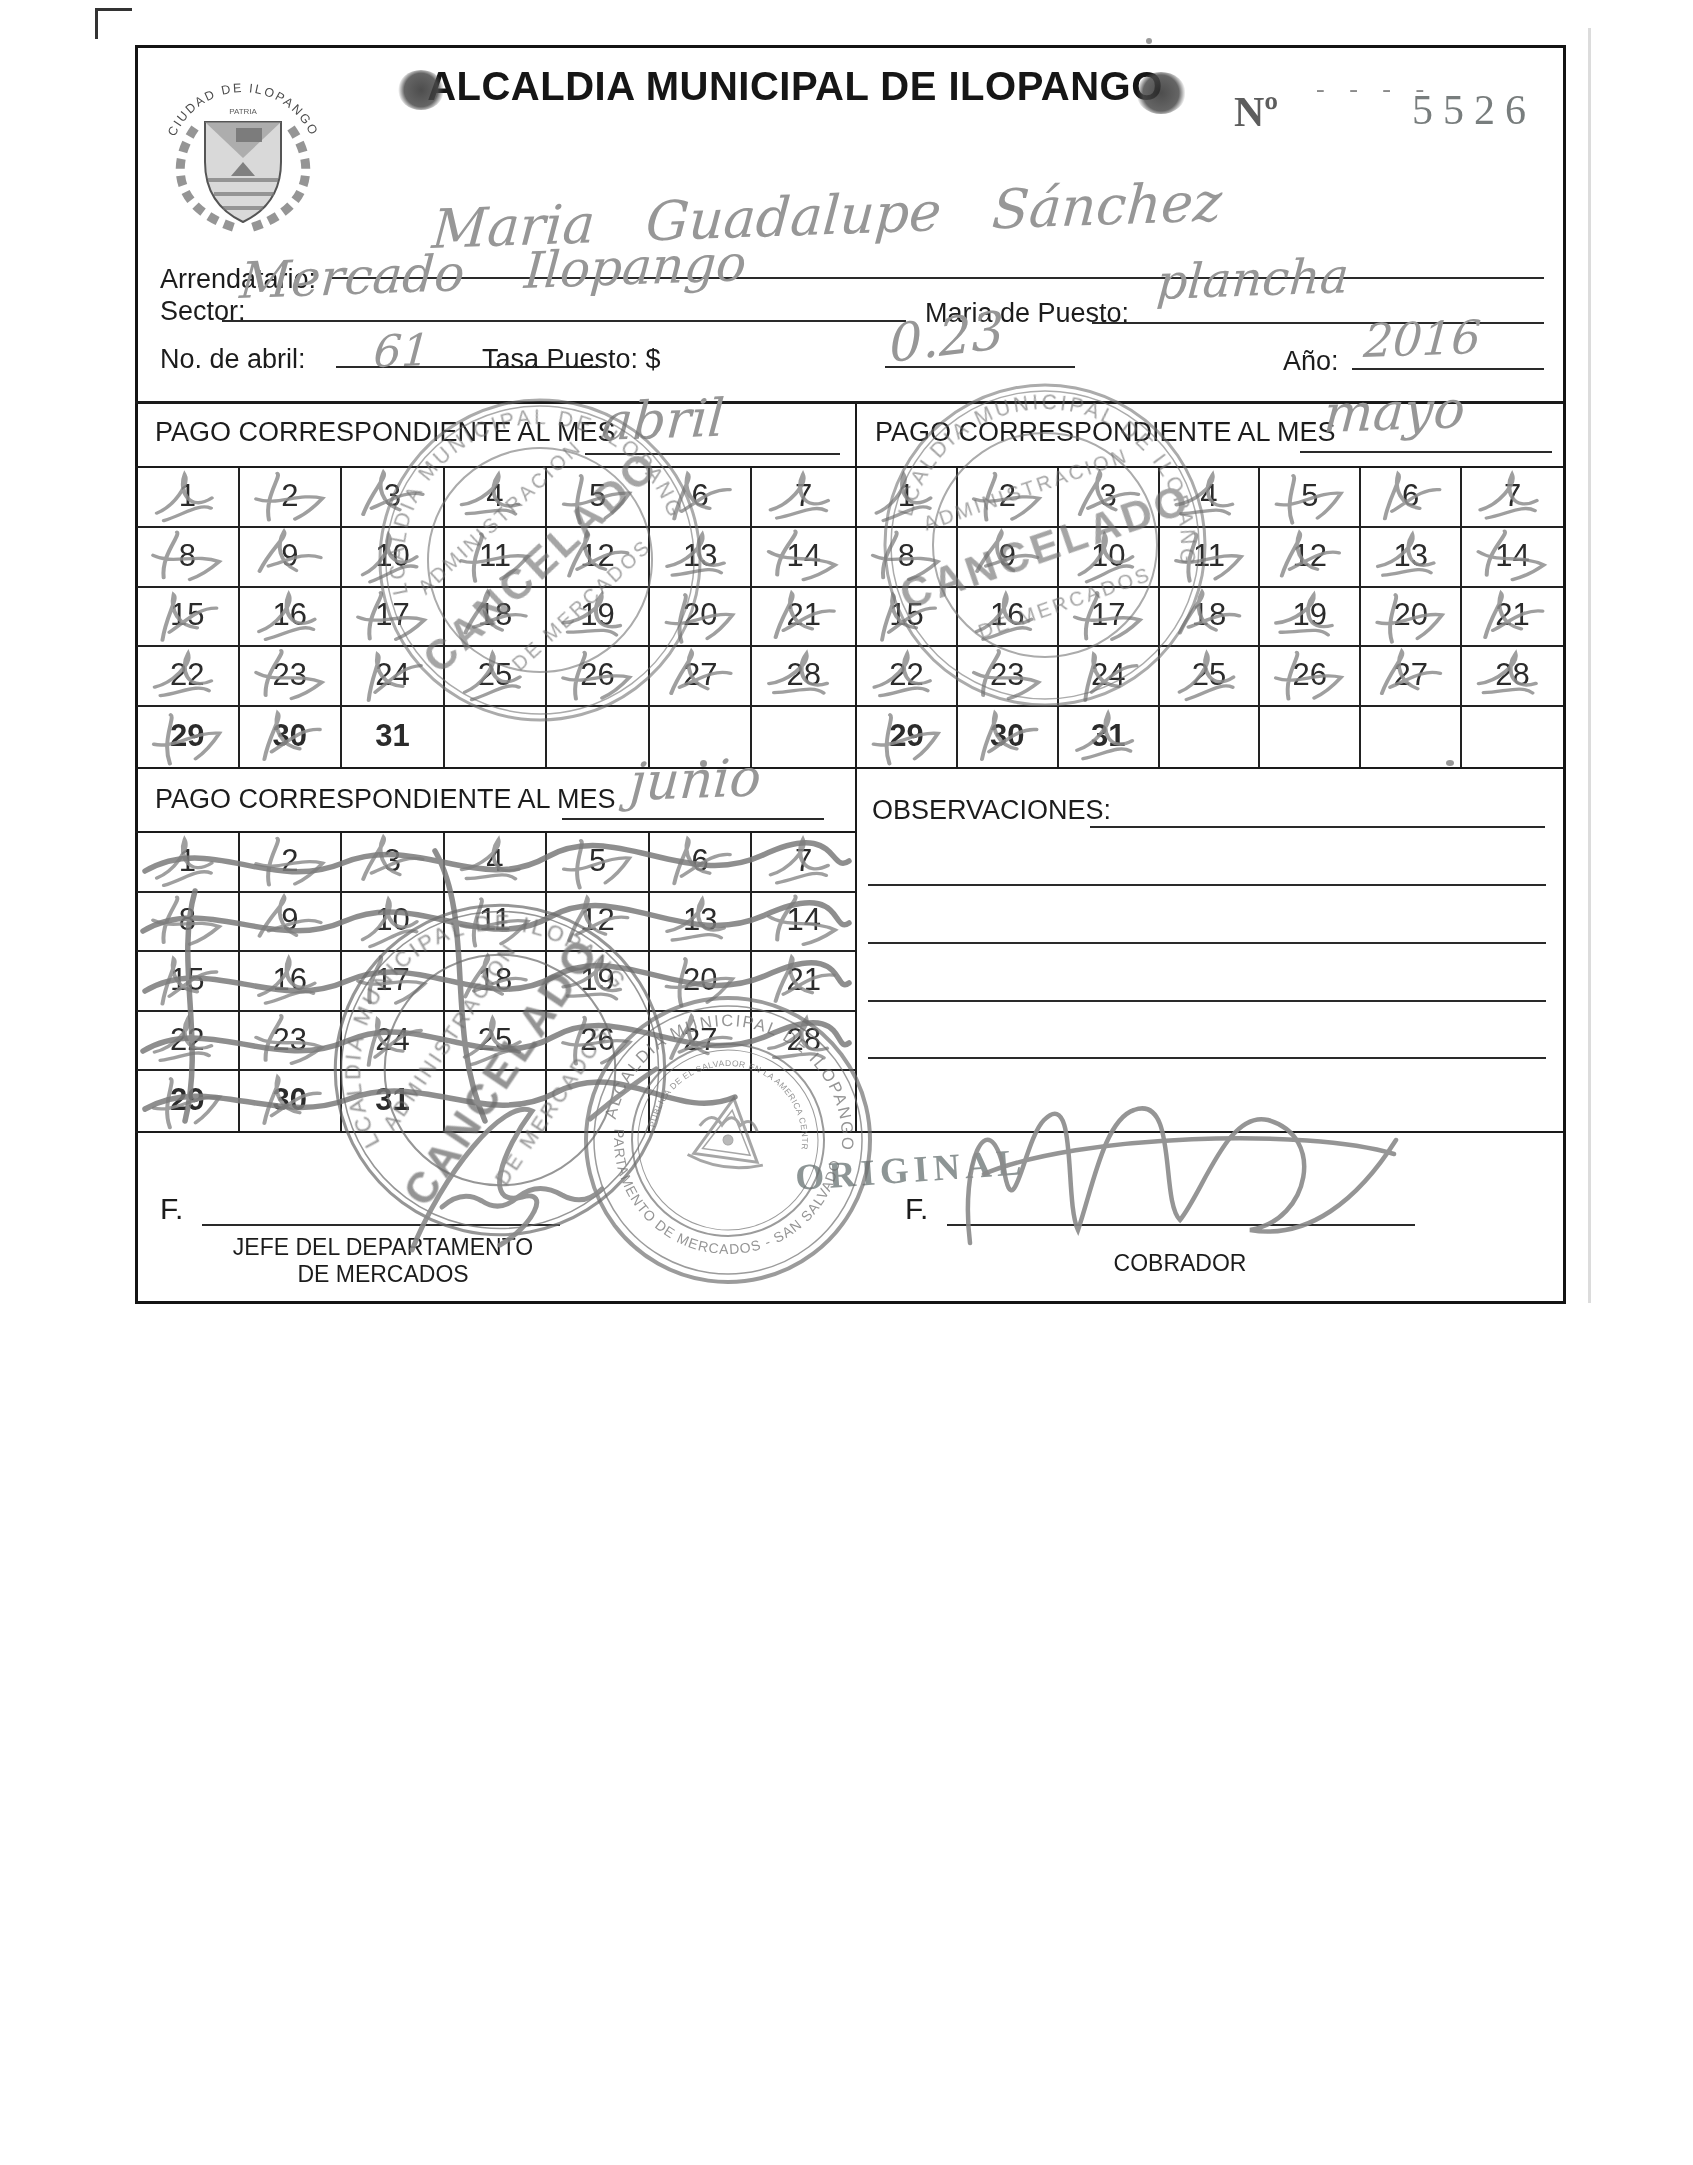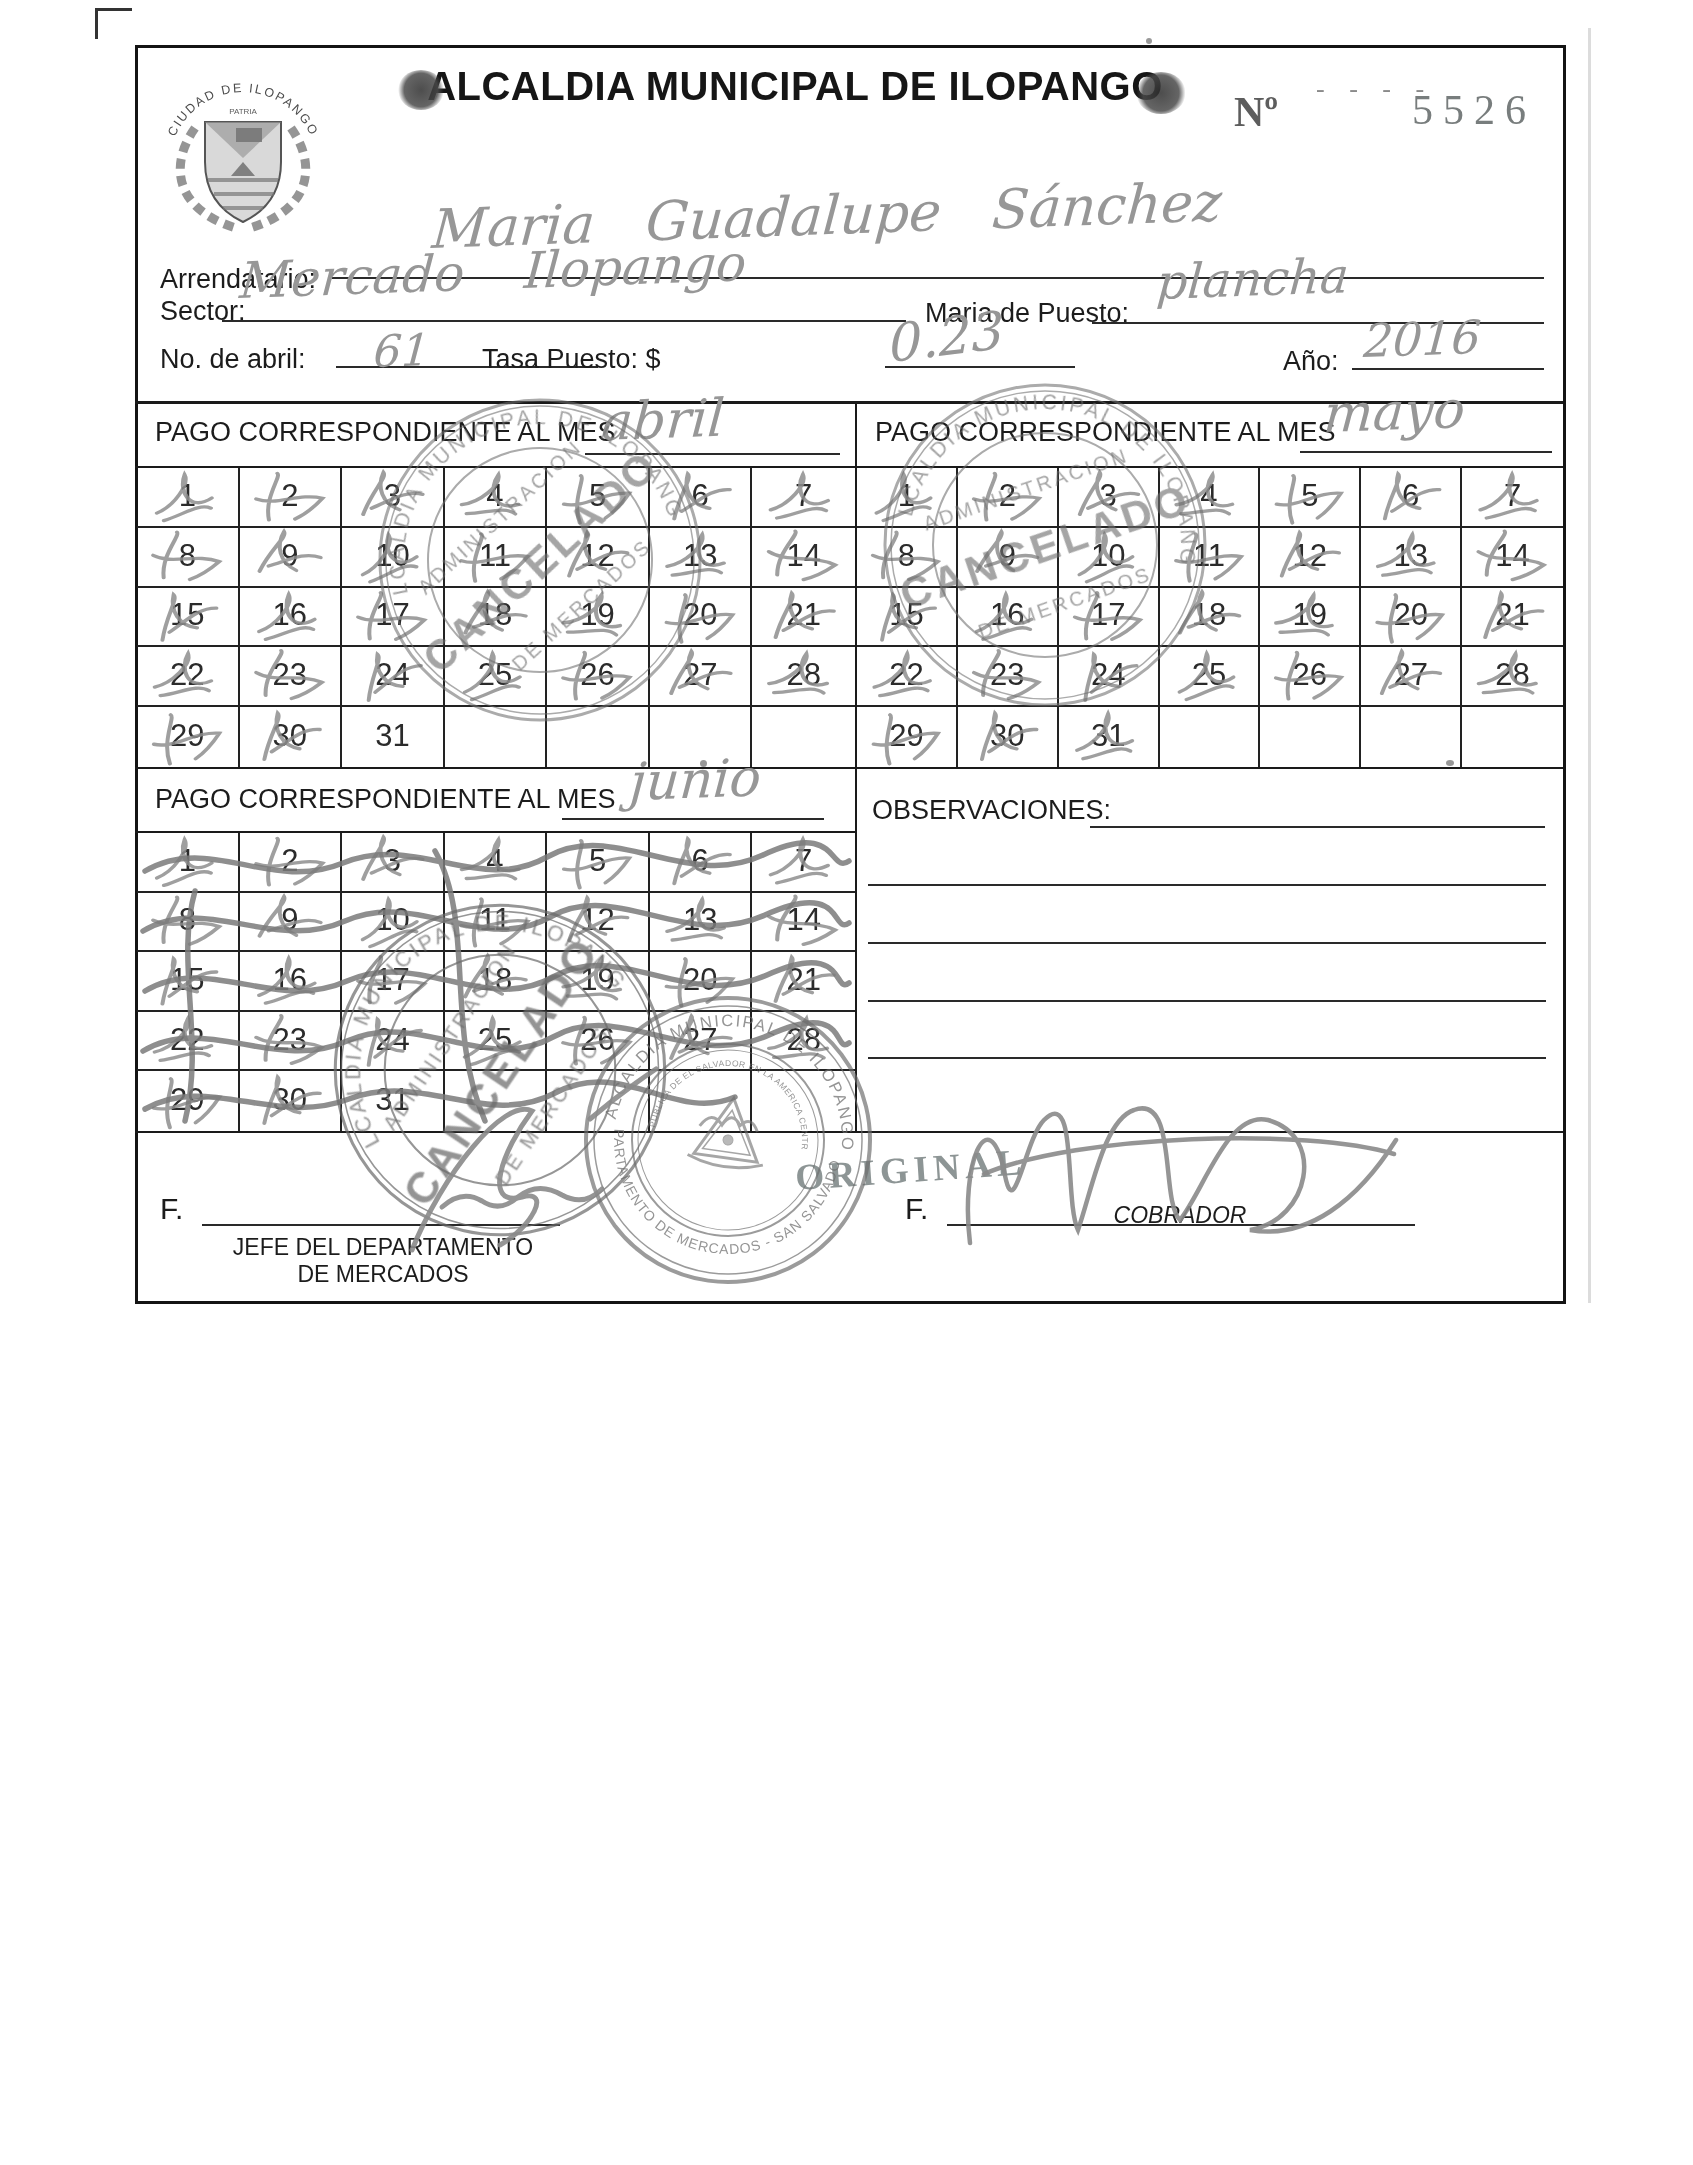--- a/index.html
+++ b/index.html
@@ -23,21 +23,21 @@
   
   .lbl{font-size:27px;color:#1c1c1c;white-space:nowrap;}
   .small-lbl{font-size:23px;color:#1c1c1c;}
   
   .hand{font-family:"DejaVu Serif",serif;font-style:italic;color:#979797;white-space:nowrap;
         transform:rotate(-2deg) skewX(-6deg);transform-origin:left bottom;}
   
   .cal-grid{display:grid;grid-template-columns:repeat(7,1fr);grid-template-rows:repeat(5,1fr);}
   .cal-cell{position:relative;border-right:2px solid #222;border-bottom:2px solid #222;}
   .cal-cell:nth-child(7n){border-right:none;}
-  .cal-cell:nth-child(n+29){border-bottom:none;}
+  .cal-cell:nth-child(n+29){border-bottom:none;font-weight:bold;}
   .day-num{position:absolute;left:0;right:0;top:50%;transform:translateY(-52%);text-align:center;
            font-size:31px;color:#2b2b2b;}
   .mark-svg{position:absolute;inset:0;width:100%;height:100%;pointer-events:none;}
   .stamp{pointer-events:none;}
   .orig{font-family:"Liberation Serif",serif;font-weight:bold;font-size:37px;letter-spacing:5px;
         color:rgba(125,134,134,.88);transform:rotate(-4deg);}
   .speck{border-radius:50%;background:#555;opacity:.6;}
 </style>
 </head>
 <body>
@@ -710,21 +710,21 @@
   <div class="abs fline" style="left:868px;top:1000px;width:678px;"></div>
   <div class="abs fline" style="left:868px;top:1057px;width:678px;"></div>
 
   <div class="abs lbl" style="left:160px;top:1192px;font-size:30px;">F.</div>
   <div class="abs fline" style="left:202px;top:1224px;width:358px;"></div>
   <div class="abs small-lbl" style="left:218px;top:1234px;width:330px;text-align:center;">JEFE DEL DEPARTAMENTO</div>
   <div class="abs small-lbl" style="left:218px;top:1261px;width:330px;text-align:center;">DE MERCADOS</div>
 
   <div class="abs lbl" style="left:905px;top:1192px;font-size:30px;">F.</div>
   <div class="abs fline" style="left:947px;top:1224px;width:468px;"></div>
-  <div class="abs small-lbl" style="left:1040px;top:1202px;width:280px;text-align:center;font-style:italic;">COBRADOR</div>
+  <div class="abs small-lbl" style="left:1040px;top:1250px;width:280px;text-align:center;">COBRADOR</div>
 
   <div class="abs orig" style="left:795px;top:1148px;">ORIGINAL</div>
 
   <svg class="abs stamp" style="left:370px;top:390px;transform:rotate(-15deg);" width="340" height="340" viewBox="0 0 340 340">
     <g opacity=".58" fill="none" stroke="#6e6e6e">
       <circle cx="170" cy="170" r="160" stroke-width="3"></circle>
       <circle cx="170" cy="170" r="154" stroke-width="1.5"></circle>
       <circle cx="170" cy="170" r="112" stroke-width="2"></circle>
     </g>
     <defs>

